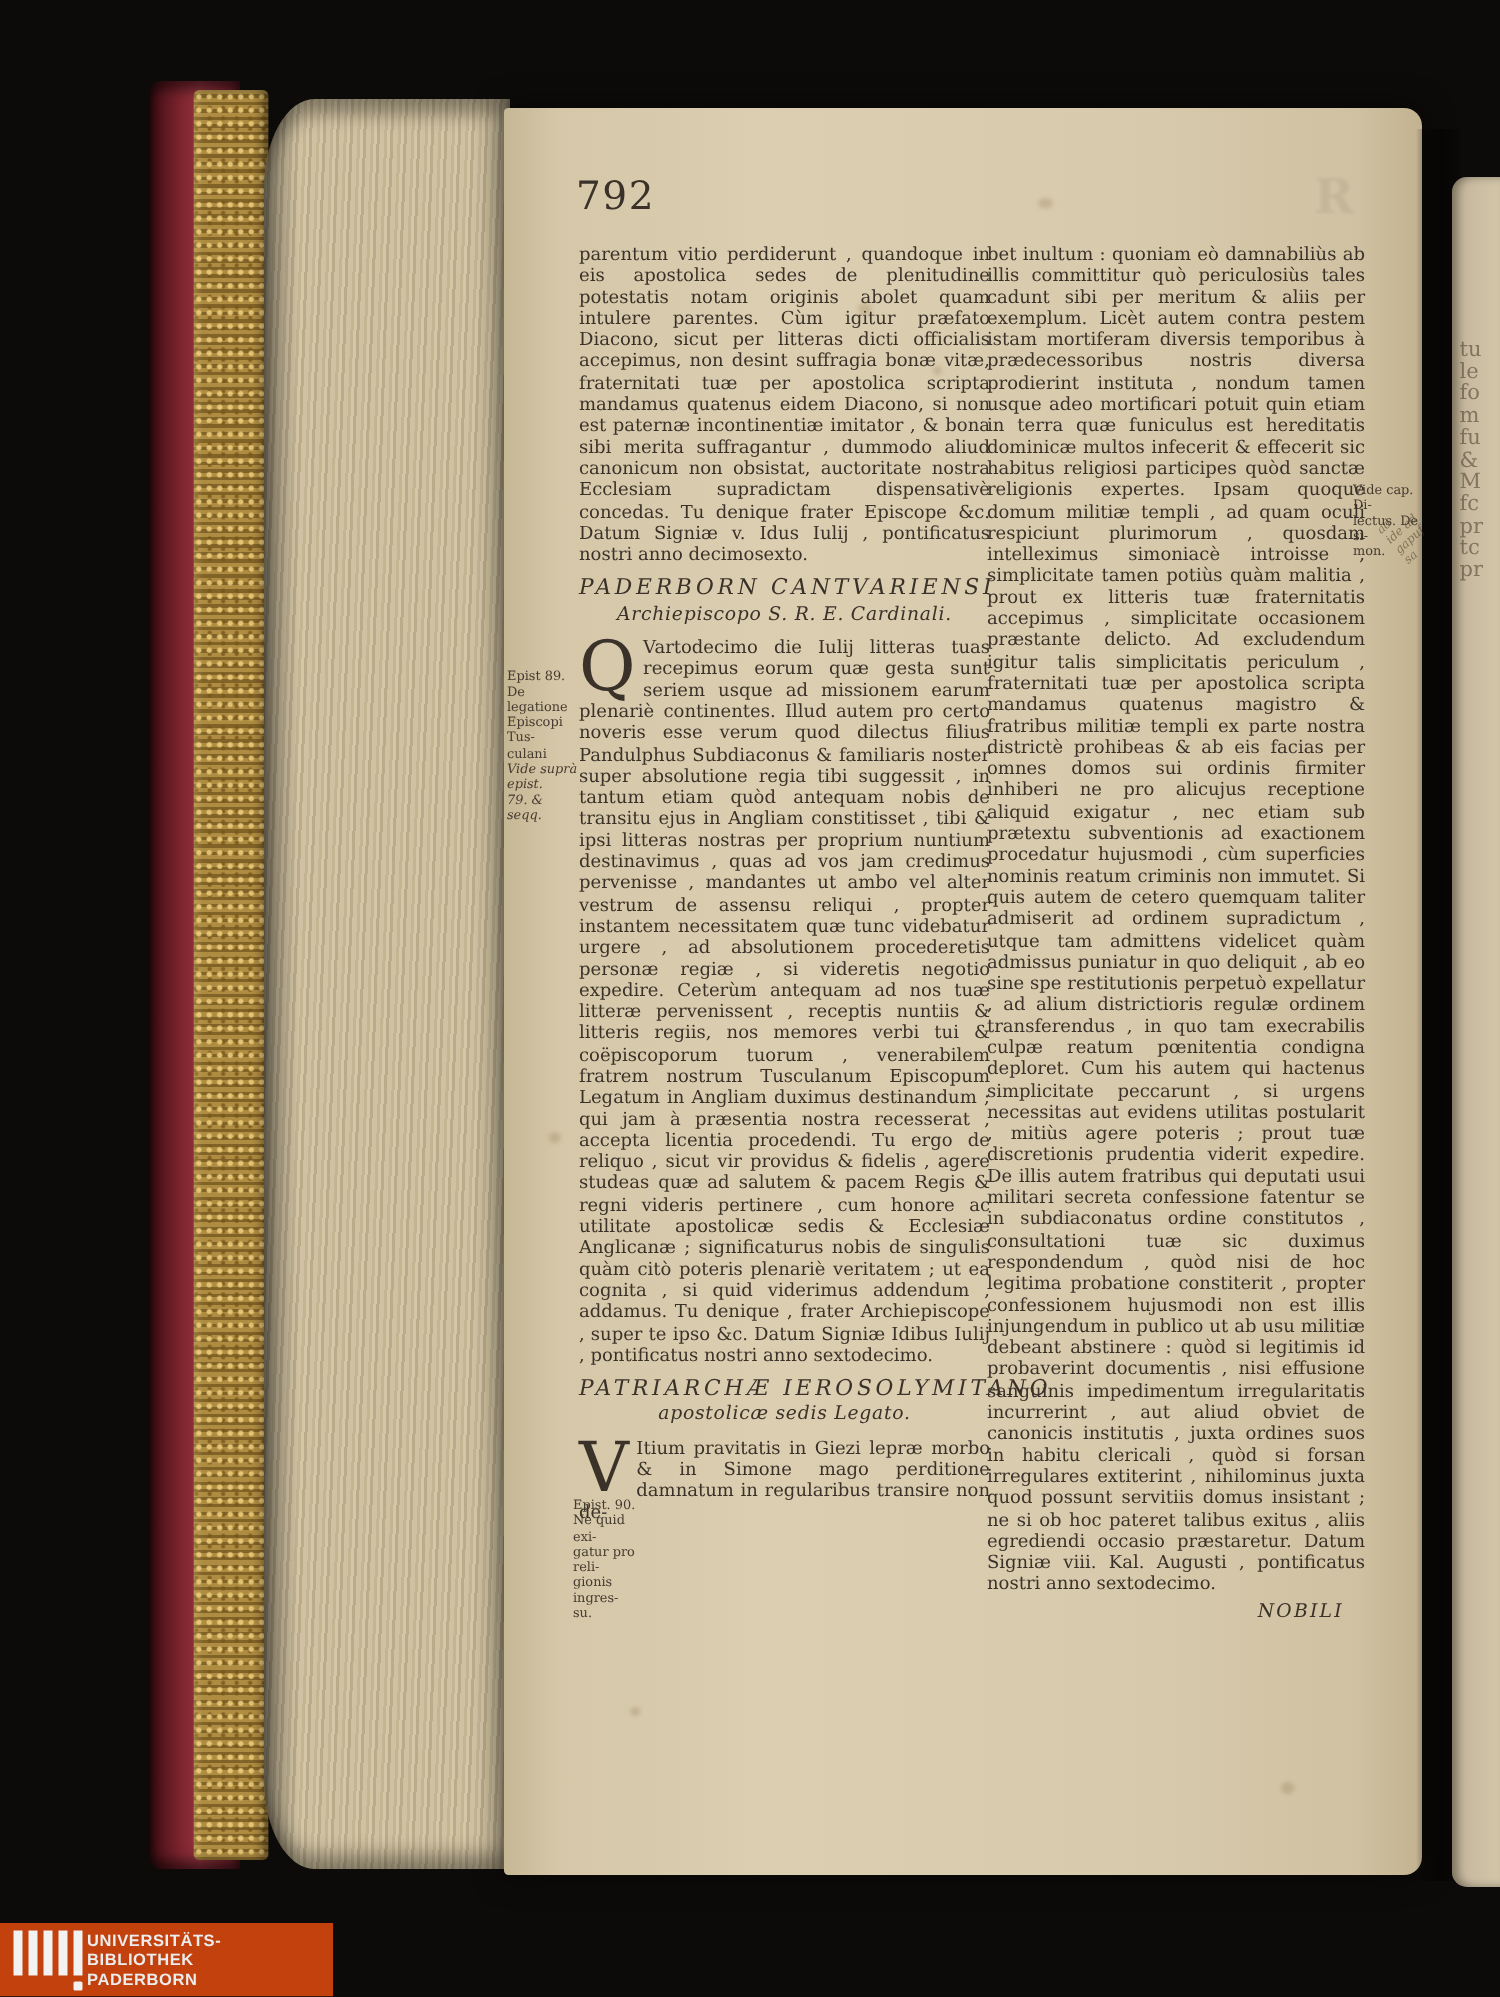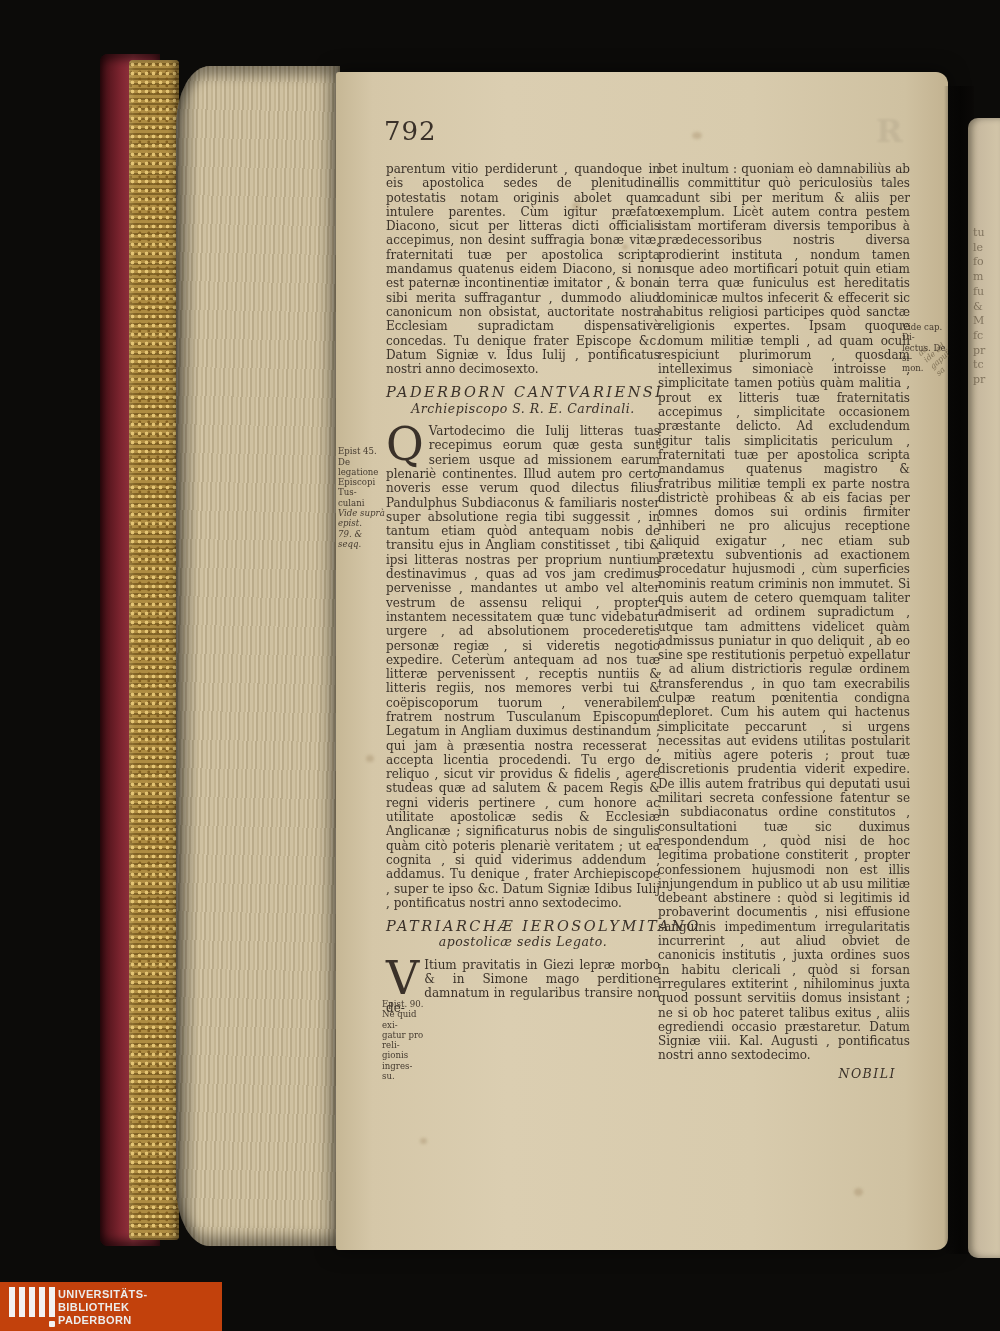--- a/index.html
+++ b/index.html
@@ -90,21 +90,21 @@
     background:linear-gradient(90deg, rgba(0,0,0,0) 0%, rgba(5,4,3,.85) 55%, rgba(10,8,6,.6) 100%);
   }
   .next-page{
     position:absolute;left:968px;top:118px;width:32px;height:1140px;
     background:linear-gradient(90deg,#a4957632,#c8baa0 35%,#d3c6a9 100%);
     background-color:#c9bb9d;
     border-radius:10px 0 0 10px;
     box-shadow:inset 4px 0 6px rgba(0,0,0,.35);
   }
   .edge-fragments{
-    position:absolute;left:5px;top:108px;font-size:11px;line-height:14.7px;
+    position:absolute;left:5px;top:108px;font-size:14px;line-height:14.7px;
     white-space:pre-line;color:#55483560;color:rgba(85,72,53,.62);
   }
   .rotated-fragment{
     position:absolute;left:925px;top:338px;font-size:8px;font-style:italic;
     color:rgba(72,58,36,.55);transform:rotate(-42deg);white-space:pre-line;
     line-height:9px;
   }
   
   .stamp{
     position:absolute;left:0;bottom:0;width:222px;height:49px;background:#c2410c;
@@ -129,21 +129,21 @@
   <div class="gilt-band"></div>
 
   <div class="page-stack"></div>
 
   <div class="page">
 
     <div class="page-number">792</div>
     <div class="ghost">R</div>
 
     <div class="margin-note note-89">
-      <span>Epist 45.
+      <span>Epist 89.
 De legatione
 Episcopi Tus-
 culani</span>
       <span class="cref">Vide suprà epist.
 79. &amp; seqq.</span>
     </div>
     <div class="margin-note note-90">Epist. 90.
 Ne quid exi-
 gatur pro reli-
 gionis ingres-

